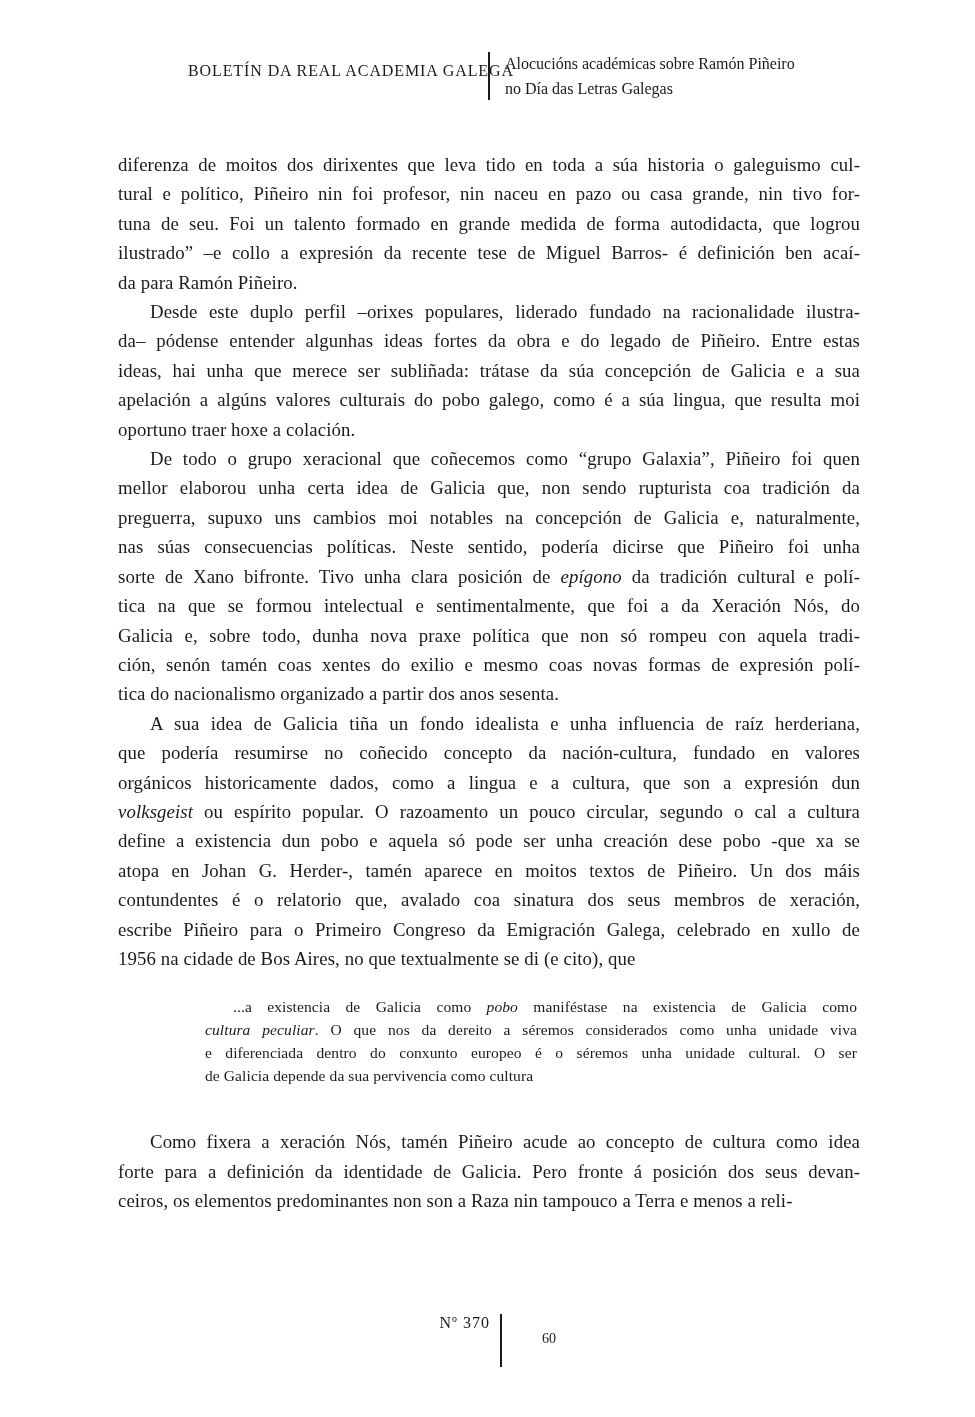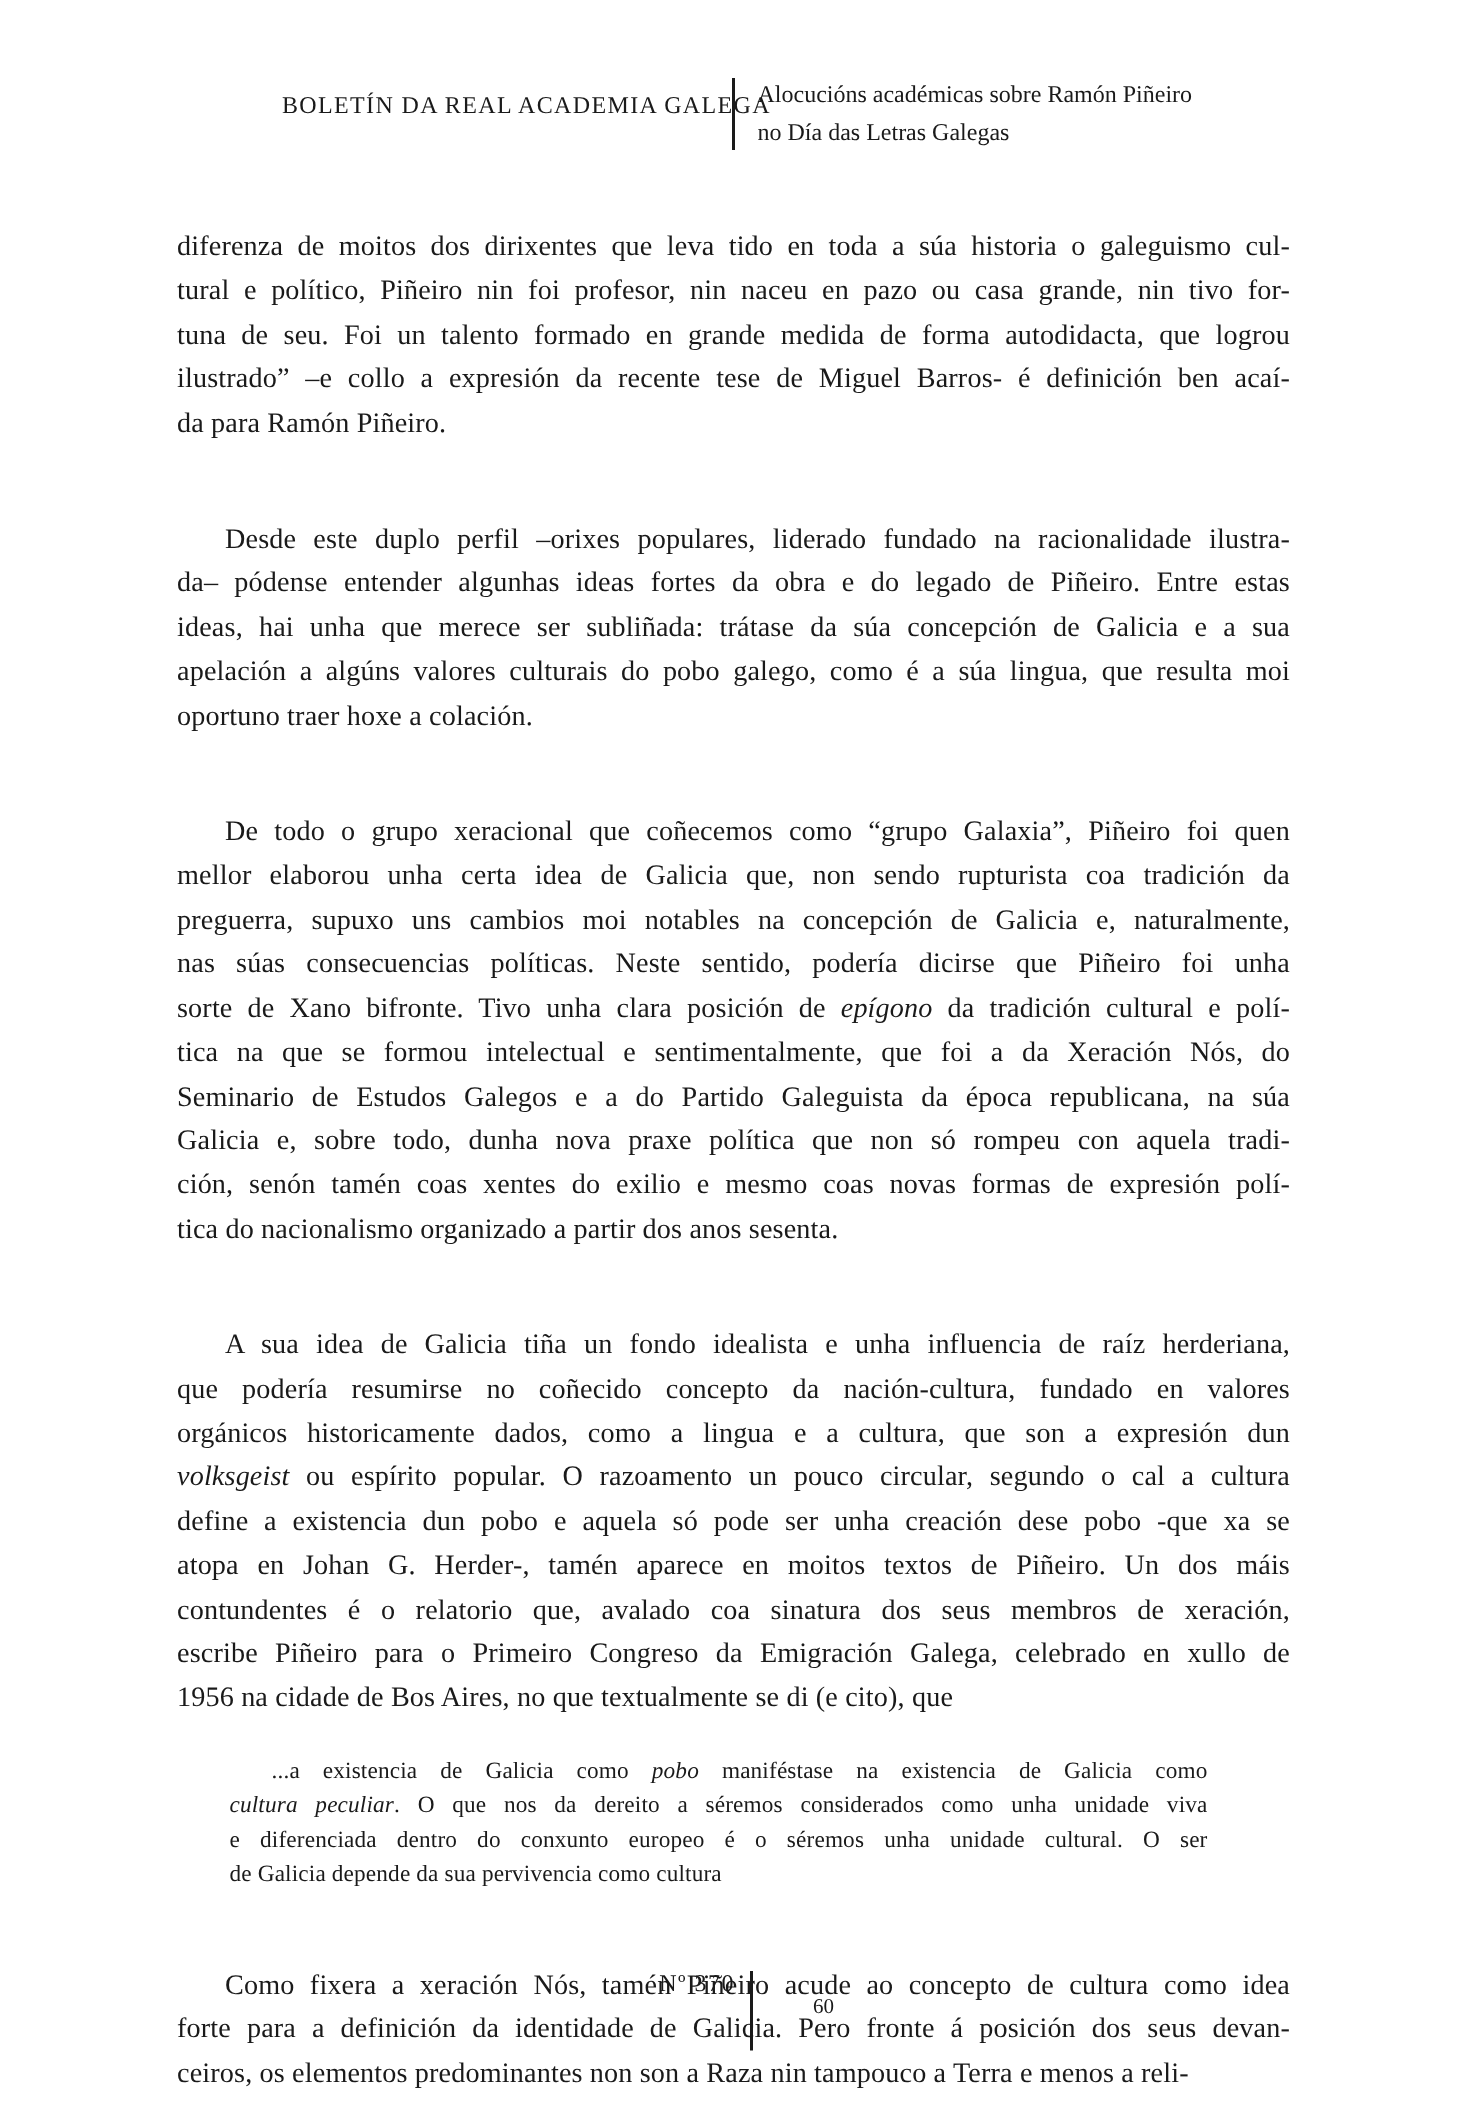--- a/index.html
+++ b/index.html
@@ -51,26 +51,26 @@
     font-size: 18.8px;
     line-height: 29.4px;
     letter-spacing: 0.1px;
   }
   .line {
     text-align: justify;
     text-align-last: justify;
     white-space: normal;
   }
   .line.last { text-align-last: left; }
-  .paragraph.indent .line.first { text-indent: 32px; margin-top: 48px; }
+  .paragraph.indent .line.first { text-indent: 32px; }
 
   .quote {
     margin-top: 22px;
     margin-bottom: 40px;
-    margin-left: 35px;
+    margin-left: 87px;
     width: 652px;
     font-size: 15.5px;
     line-height: 23px;
   }
   .quote .line.first { text-indent: 28px; }
 
   i { font-style: italic; }
 
   
   .footer-issue {
@@ -125,21 +125,20 @@
       <div class="line">apelación a algúns valores culturais do pobo galego, como é a súa lingua, que resulta moi</div>
       <div class="line last">oportuno traer hoxe a colación.</div>
     </div>
     <div class="block paragraph indent">
       <div class="line first">De todo o grupo xeracional que coñecemos como “grupo Galaxia”, Piñeiro foi quen</div>
       <div class="line">mellor elaborou unha certa idea de Galicia que, non sendo rupturista coa tradición da</div>
       <div class="line">preguerra, supuxo uns cambios moi notables na concepción de Galicia e, naturalmente,</div>
       <div class="line">nas súas consecuencias políticas. Neste sentido, podería dicirse que Piñeiro foi unha</div>
       <div class="line">sorte de Xano bifronte. Tivo unha clara posición de <i>epígono</i> da tradición cultural e polí-</div>
       <div class="line">tica na que se formou intelectual e sentimentalmente, que foi a da Xeración Nós, do</div>
-      <div class="line">Seminario de Estudos Galegos e a do Partido Galeguista da época republicana, na súa</div>
       <div class="line">Galicia e, sobre todo, dunha nova praxe política que non só rompeu con aquela tradi-</div>
       <div class="line">ción, senón tamén coas xentes do exilio e mesmo coas novas formas de expresión polí-</div>
       <div class="line last">tica do nacionalismo organizado a partir dos anos sesenta.</div>
     </div>
     <div class="block paragraph indent">
       <div class="line first">A sua idea de Galicia tiña un fondo idealista e unha influencia de raíz herderiana,</div>
       <div class="line">que podería resumirse no coñecido concepto da nación-cultura, fundado en valores</div>
       <div class="line">orgánicos historicamente dados, como a lingua e a cultura, que son a expresión dun</div>
       <div class="line"><i>volksgeist</i> ou espírito popular. O razoamento un pouco circular, segundo o cal a cultura</div>
       <div class="line">define a existencia dun pobo e aquela só pode ser unha creación dese pobo -que xa se</div>

